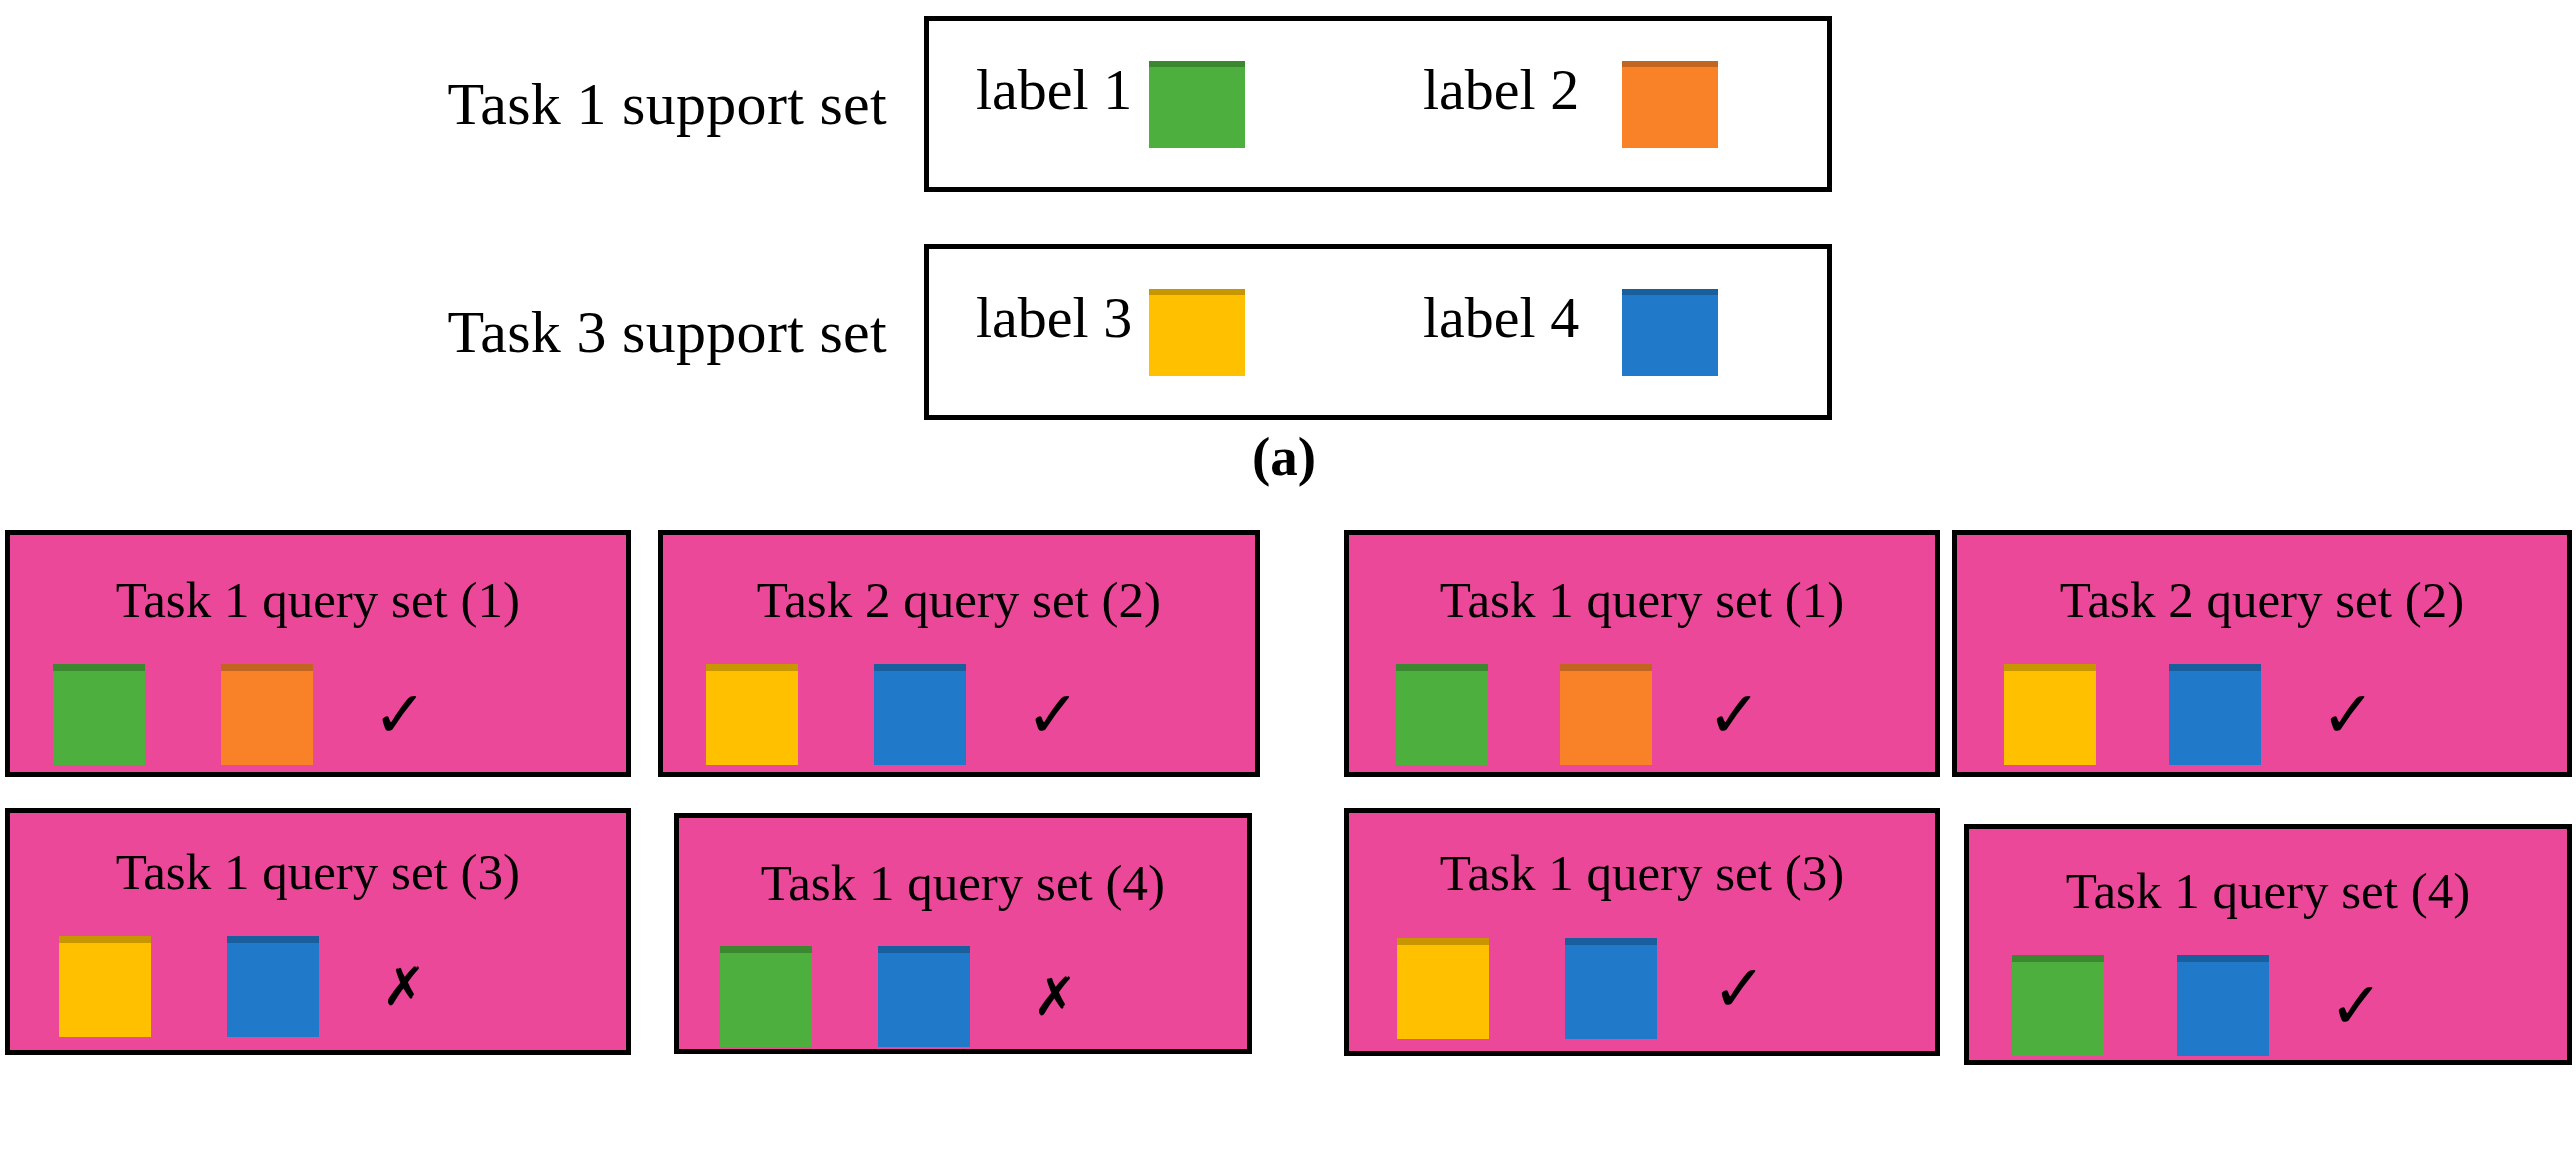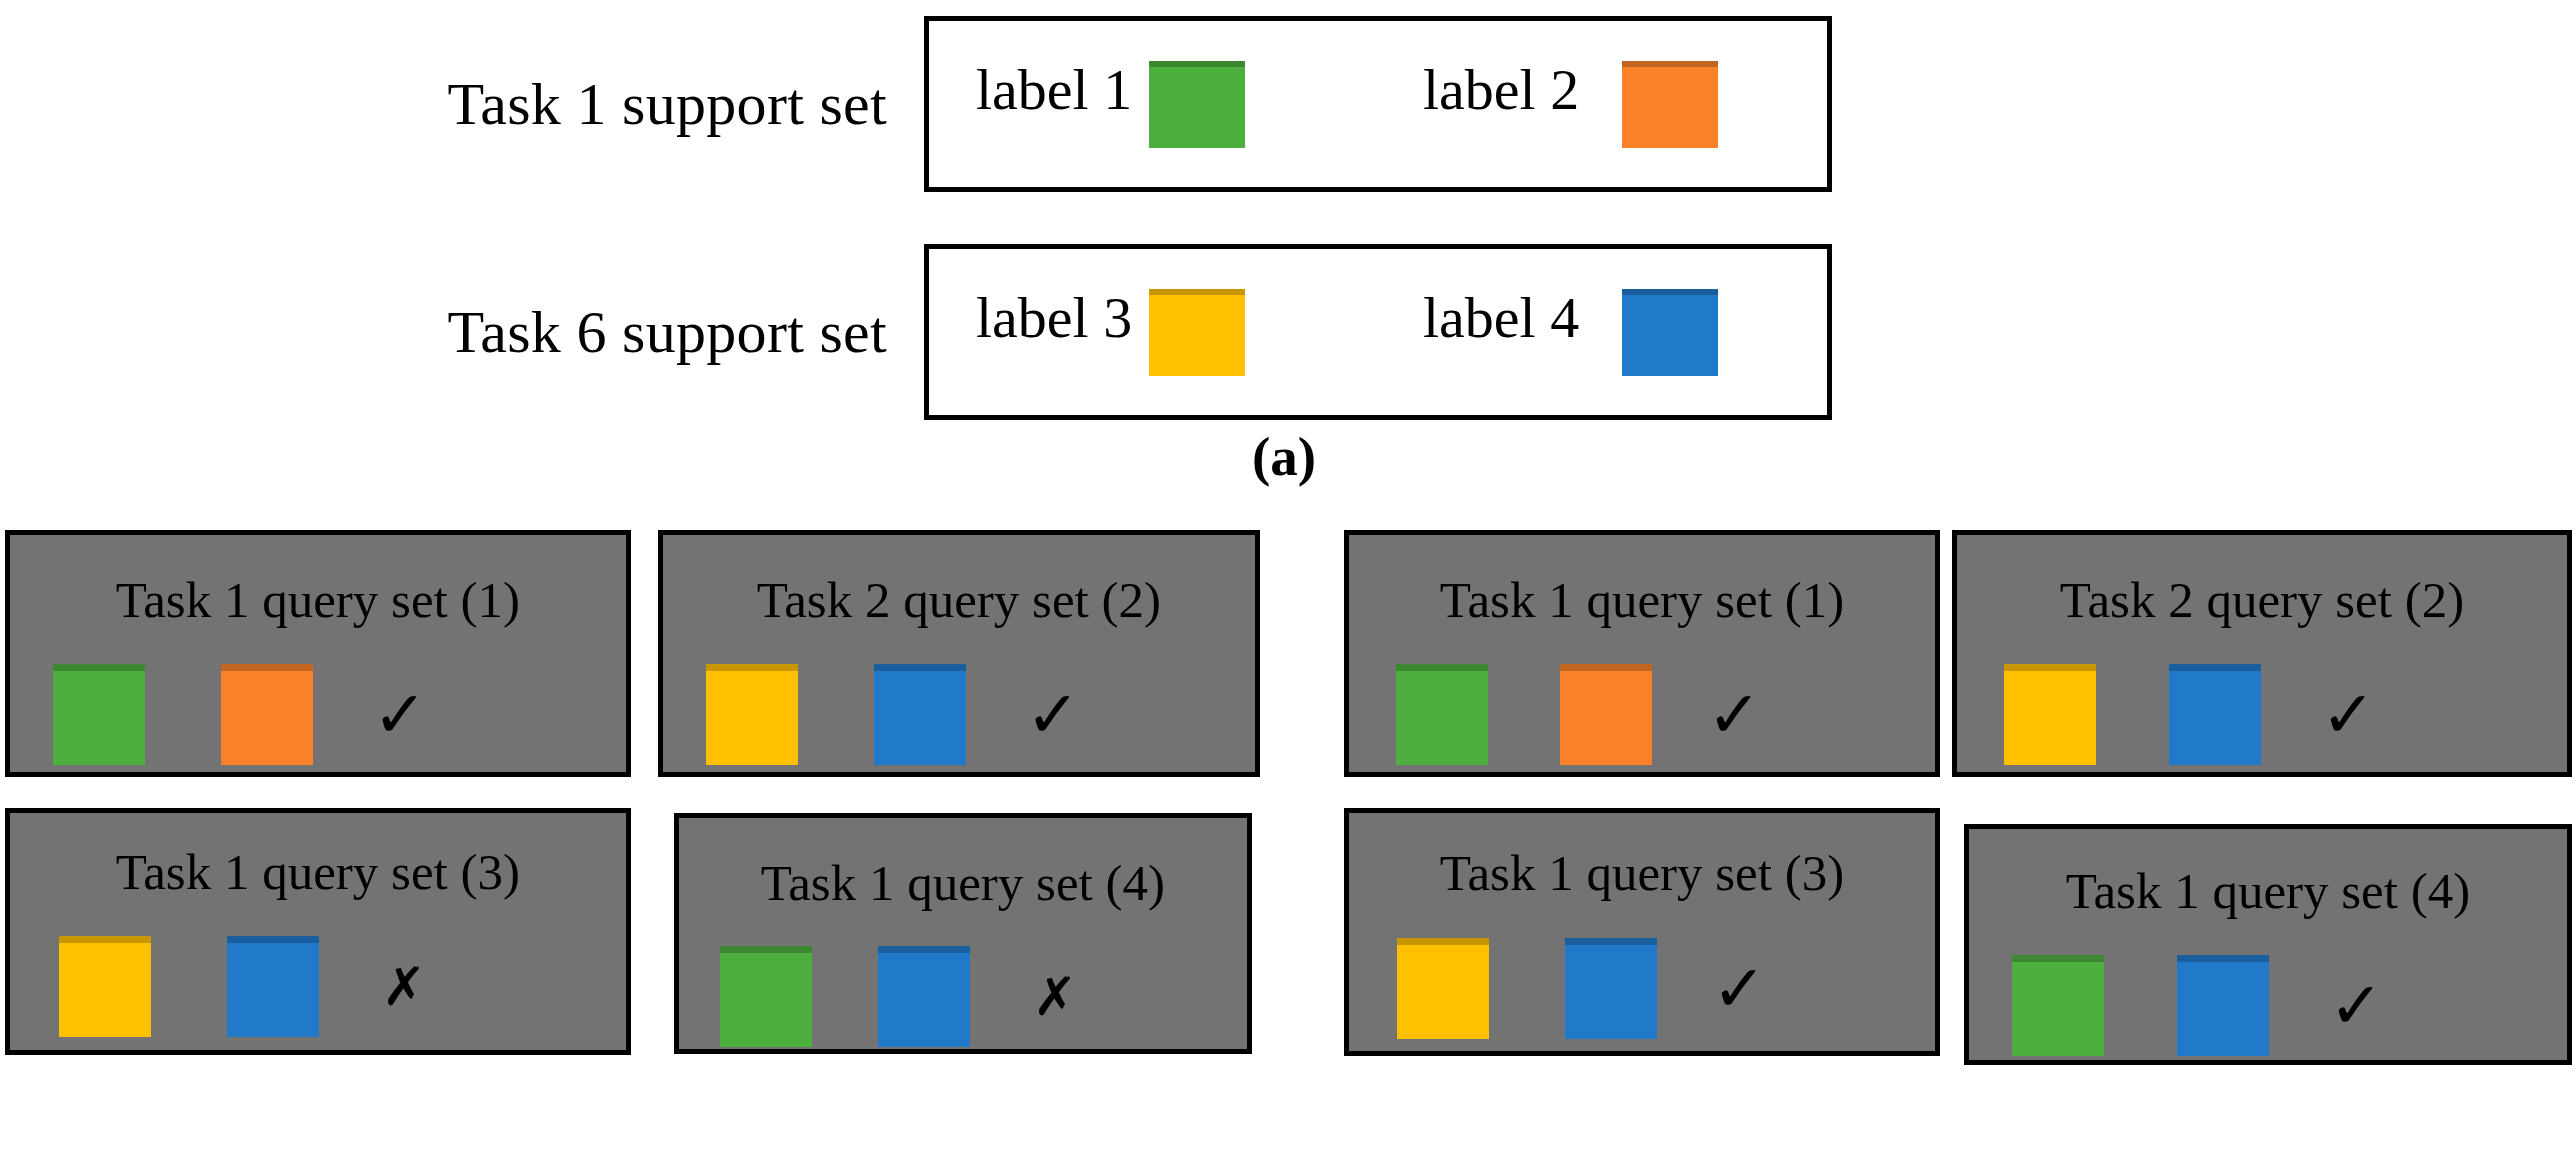--- a/index.html
+++ b/index.html
@@ -110,21 +110,21 @@
     top: 530px;
     width: 1258px;
     height: 542px;
   }
   #group-b { left: 4.8px; }
   #group-c { left: 1344px; }
 
   .query-box {
     position: absolute;
     border: 5.4px solid #000000;
-    background: #737373;
+    background: #ec4899;
     box-sizing: border-box;
     overflow: hidden;
   }
 
   .query-title {
     position: absolute;
     left: 0;
     right: 0;
     text-align: center;
     font-size: 51px;
@@ -166,21 +166,21 @@
         <span class="swatch swatch-support" style="background: rgb(76, 175, 62);"></span>
       </div>
       <div class="support-item support-item-1">
         <span class="support-item-text">label 2</span>
         <span class="swatch swatch-support" style="background: rgb(249, 130, 41);"></span>
       </div>
     </div>
   </div>
 
   <div class="support-row" id="support-row-1">
-    <div class="support-row-label">Task 6 support set</div>
+    <div class="support-row-label">Task 3 support set</div>
     <div class="support-box">
       <div class="support-item support-item-0">
         <span class="support-item-text">label 3</span>
         <span class="swatch swatch-support" style="background: rgb(255, 192, 0);"></span>
       </div>
       <div class="support-item support-item-1">
         <span class="support-item-text">label 4</span>
         <span class="swatch swatch-support" style="background: rgb(33, 121, 201);"></span>
       </div>
     </div>

